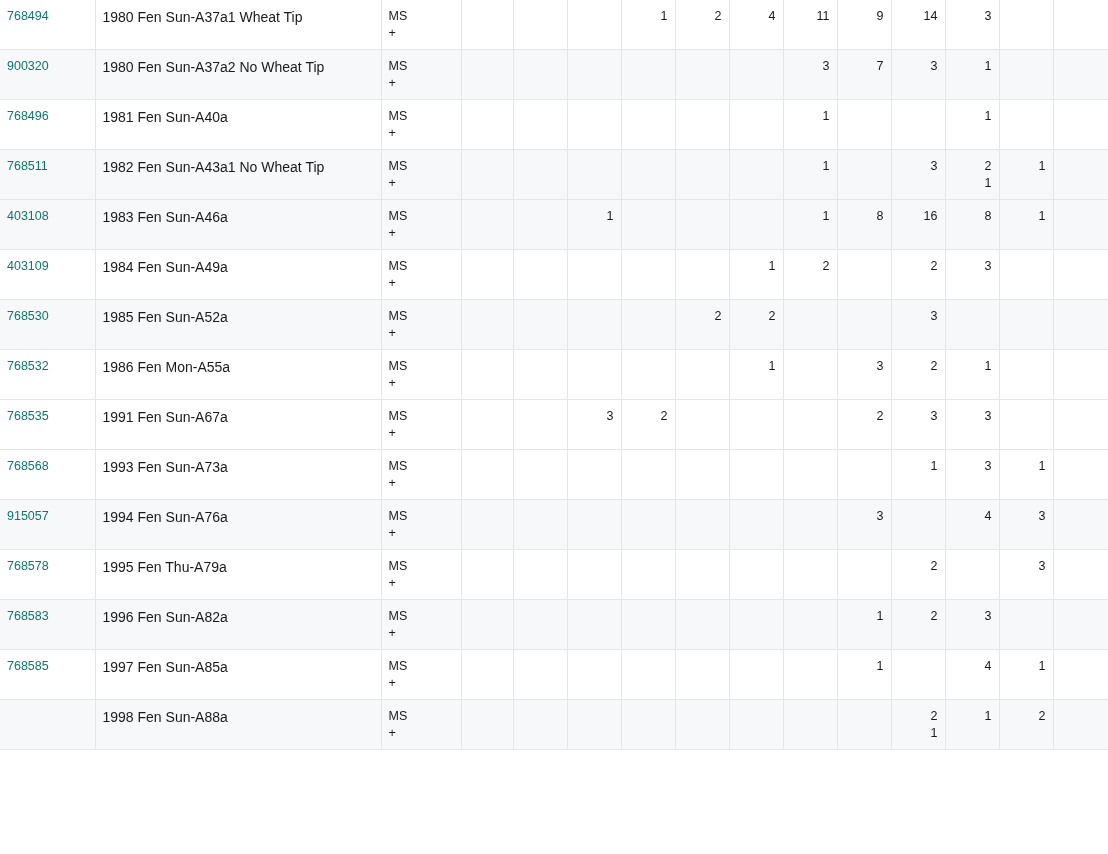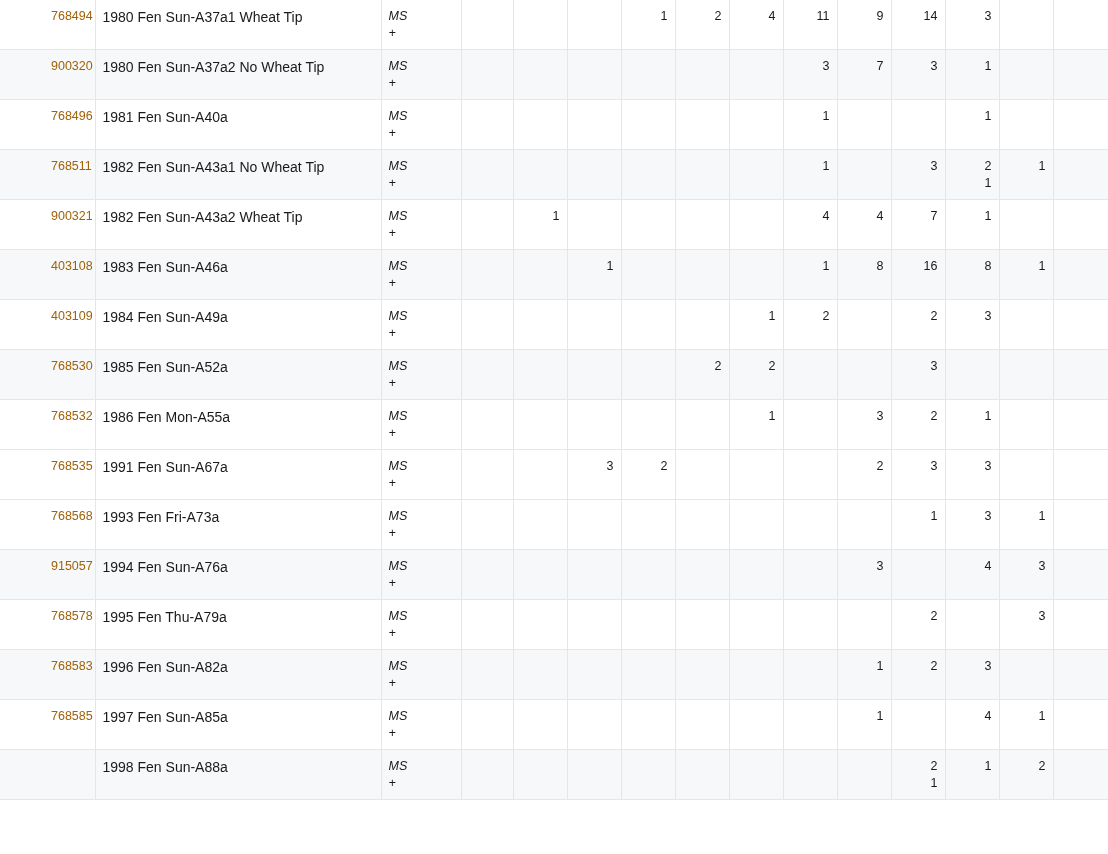--- a/index.html
+++ b/index.html
@@ -37,37 +37,35 @@
   tr.row-even td { background: #ffffff; }
   tr.row-odd  td { background: #f7f8f9; }
 
   td.c-id {
     width: 95px;
     color: #4aa3df;
     font-size: 12.5px;
     padding-left: 8px;
   }
   td.c-id a {
-    color: #a16207;
+    color: #0f766e;
     text-decoration: none;
-    margin-left: 44px;
   }
   td.c-desc {
     width: 286px;
     color: #1a1a1a;
     font-size: 14px;
     padding-left: 9px;
   }
   td.c-grade {
     width: 80px;
     color: #1a1a1a;
     font-size: 12.5px;
     padding-left: 8px;
     white-space: pre-line;
-    font-style: italic;
   }
   td.c-num {
     text-align: right;
     padding-right: 9px;
     color: #1a1a1a;
     font-size: 12.5px;
     white-space: pre-line;
   }
   td.c-total {
     text-align: right;
@@ -173,40 +171,20 @@
           <td class="c-num">1</td>
           <td class="c-num"></td>
           <td class="c-num">3</td>
           <td class="c-num">2
 1</td>
           <td class="c-num">1</td>
           <td class="c-num"></td>
           <td class="c-num"></td>
           <td class="c-total">8</td>
         </tr>
-        <tr class="row-even">
-          <td class="c-id"><a href="#">900321</a></td>
-          <td class="c-desc">1982 Fen Sun-A43a2 Wheat Tip</td>
-          <td class="c-grade">MS
-+</td>
-          <td class="c-num"></td>
-          <td class="c-num">1</td>
-          <td class="c-num"></td>
-          <td class="c-num"></td>
-          <td class="c-num"></td>
-          <td class="c-num"></td>
-          <td class="c-num">4</td>
-          <td class="c-num">4</td>
-          <td class="c-num">7</td>
-          <td class="c-num">1</td>
-          <td class="c-num"></td>
-          <td class="c-num"></td>
-          <td class="c-num"></td>
-          <td class="c-total">17</td>
-        </tr>
         <tr class="row-odd">
           <td class="c-id"><a href="#">403108</a></td>
           <td class="c-desc">1983 Fen Sun-A46a</td>
           <td class="c-grade">MS
 +</td>
           <td class="c-num"></td>
           <td class="c-num"></td>
           <td class="c-num">1</td>
           <td class="c-num"></td>
           <td class="c-num"></td>
@@ -295,21 +273,21 @@
           <td class="c-num">2</td>
           <td class="c-num">3</td>
           <td class="c-num">3</td>
           <td class="c-num"></td>
           <td class="c-num"></td>
           <td class="c-num"></td>
           <td class="c-total">13</td>
         </tr>
         <tr class="row-even">
           <td class="c-id"><a href="#">768568</a></td>
-          <td class="c-desc">1993 Fen Fri-A73a</td>
+          <td class="c-desc">1993 Fen Sun-A73a</td>
           <td class="c-grade">MS
 +</td>
           <td class="c-num"></td>
           <td class="c-num"></td>
           <td class="c-num"></td>
           <td class="c-num"></td>
           <td class="c-num"></td>
           <td class="c-num"></td>
           <td class="c-num"></td>
           <td class="c-num"></td>

